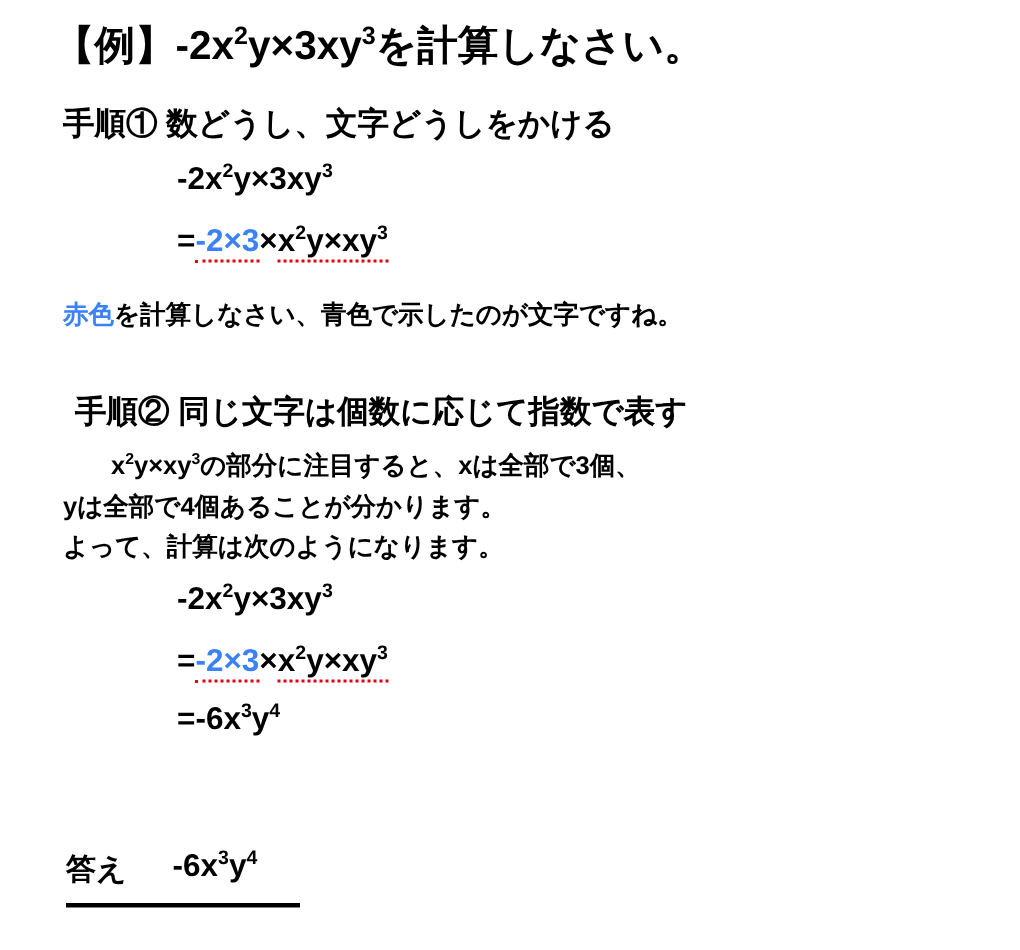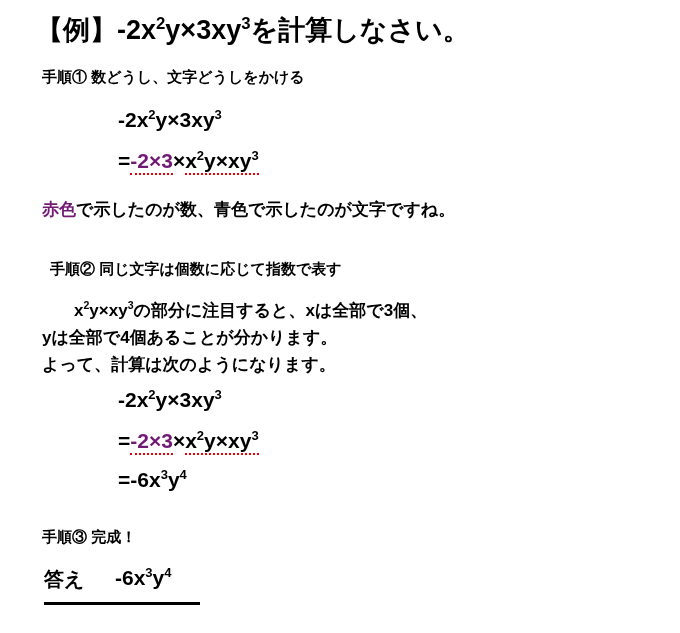--- a/index.html
+++ b/index.html
@@ -25,42 +25,42 @@
     position: absolute;
     left: 36px;
     top: 12px;
     font-size: 27px;
     font-weight: bold;
     letter-spacing: 0px;
     white-space: nowrap;
   }
   .step {
     position: absolute;
-    font-size: 15px;
+    font-size: 21px;
     font-weight: bold;
     white-space: nowrap;
   }
   .body-text {
     position: absolute;
     font-size: 17px;
     font-weight: bold;
     white-space: nowrap;
   }
   .expr {
     position: absolute;
     font-size: 21px;
     font-weight: bold;
     white-space: nowrap;
   }
   sup {
     font-size: 0.62em;
     vertical-align: super;
     line-height: 0;
   }
-  .red { color: #701a75; }
+  .red { color: #3b82f6; }
   .blue { color: #000000; }
   .dotted-red {
     border-bottom: 2px dotted #e8000d;
     padding-bottom: 1px;
   }
   .answer-label {
     position: absolute;
     left: 44px;
     top: 566px;
     font-size: 20px;
@@ -95,21 +95,21 @@
 
   <div class="expr" style="left:118px; top:108px;">
     <span>-2x</span><sup>2</sup><span>y×3xy</span><sup>3</sup>
   </div>
 
   <div class="expr" style="left:118px; top:149px;">
     <span>=</span><span class="red dotted-red"><span>-2×3</span></span><span>×</span><span class="blue dotted-red"><span>x</span><sup>2</sup><span>y×xy</span><sup>3</sup></span>
   </div>
 
   <div class="body-text" style="left:42px; top:198px;">
-    <span class="red">赤色</span><span>で示したのが数、</span><span class="blue">青色</span><span>で示したのが文字ですね。</span>
+    <span class="red">赤色</span><span>を計算しなさい、</span><span class="blue">青色</span><span>で示したのが文字ですね。</span>
   </div>
 
   <div class="step" style="left:50px; top:260px;">手順② 同じ文字は個数に応じて指数で表す</div>
 
   <div class="body-text" style="left:42px; top:299px;margin-left:32px;">
     <span>x</span><sup>2</sup><span>y×xy</span><sup>3</sup><span>の部分に注目すると、xは全部で3個、</span>
   </div>
 
   <div class="body-text" style="left:42px; top:326px;">yは全部で4個あることが分かります。</div>
 
@@ -120,21 +120,20 @@
   </div>
 
   <div class="expr" style="left:118px; top:429px;">
     <span>=</span><span class="red dotted-red"><span>-2×3</span></span><span>×</span><span class="blue dotted-red"><span>x</span><sup>2</sup><span>y×xy</span><sup>3</sup></span>
   </div>
 
   <div class="expr" style="left:118px; top:468px;">
     <span>=</span><span>-6x</span><sup>3</sup><span>y</span><sup>4</sup>
   </div>
 
-  <div class="step" style="left:42px; top:528px;">手順③ 完成！</div>
 
   <div class="answer-label">答え</div>
 
   <div class="answer-expr">
     <span>-6x</span><sup>3</sup><span>y</span><sup>4</sup>
   </div>
 
   <div class="answer-rule"></div>
 
 </div>

